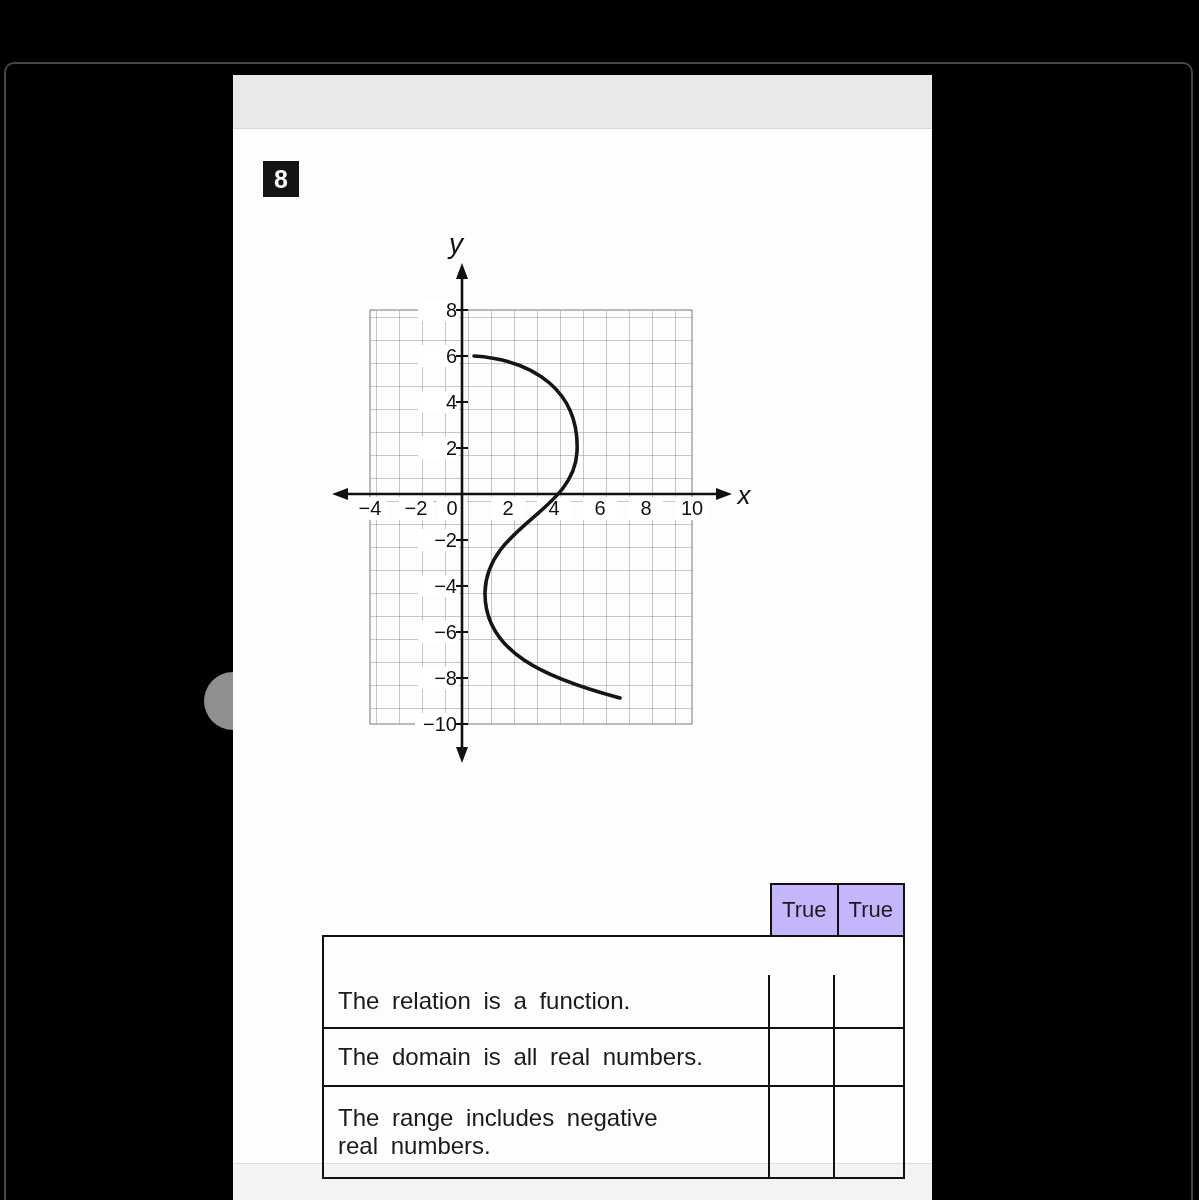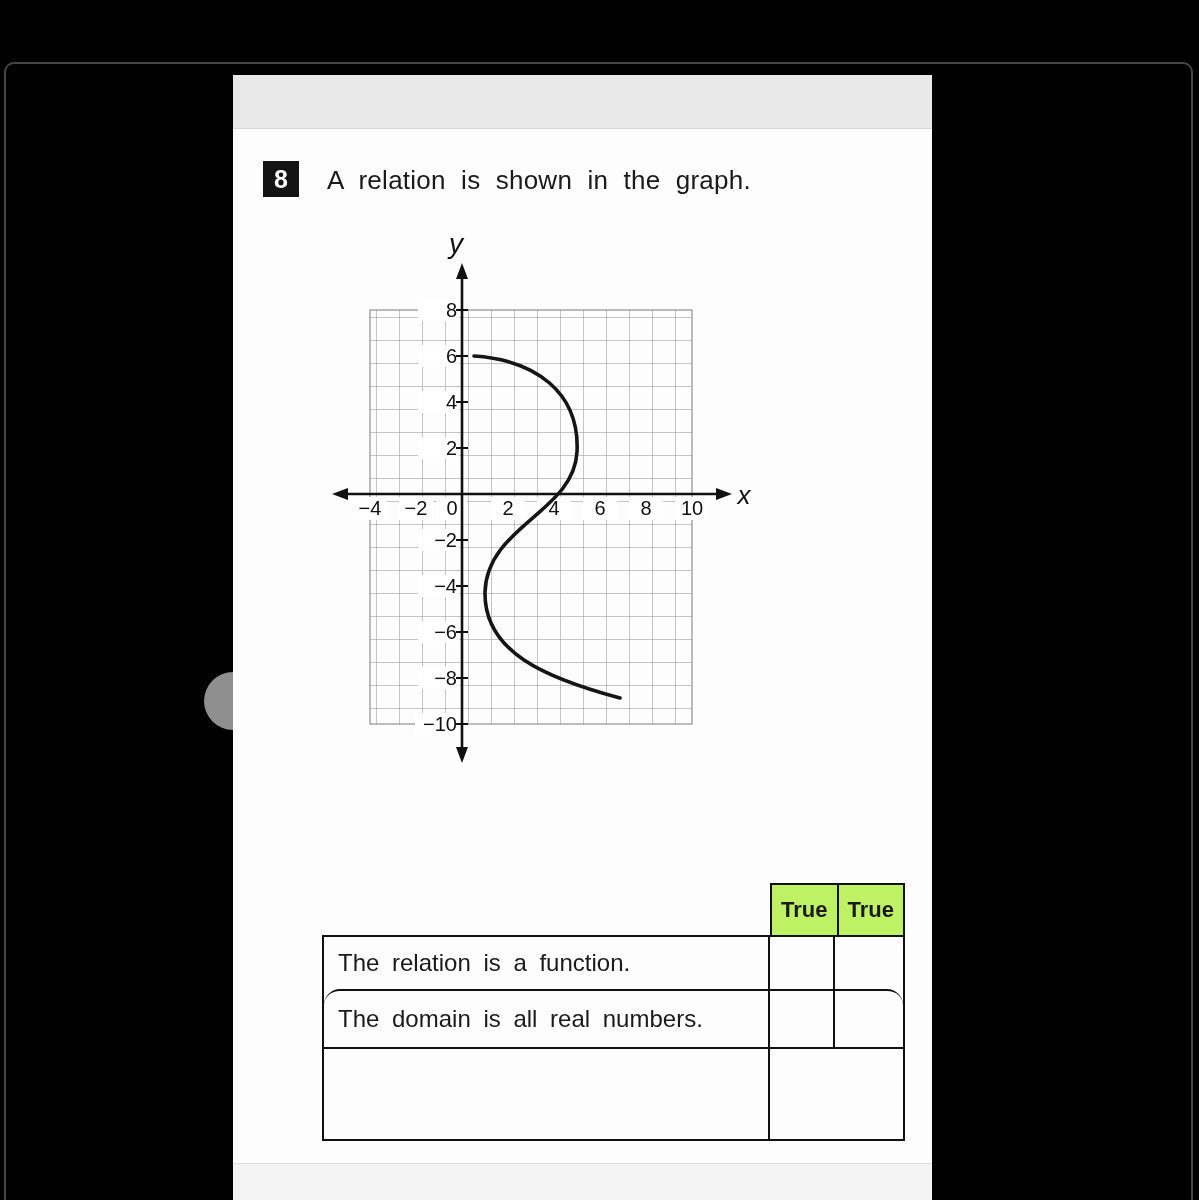--- a/index.html
+++ b/index.html
@@ -52,30 +52,30 @@
   .instruction {
     position:absolute; left:89px; top:716px; width:525px;
     font-size:26px; line-height:1.28; word-spacing:0.28em;
   }
   .tf-table { position:absolute; left:89px; top:808px; width:583px; font-size:24px; }
   .tf-head {
     display:flex; margin-left:448px; width:135px; height:52px;
     box-sizing:border-box; border:2px solid #111; border-bottom:none;
   }
   .tf-head .th {
-    flex:1 1 0; background:#bef264;
+    flex:1 1 0; background:#c4b5fd;
     display:flex; align-items:center; justify-content:center;
-    font-weight:bold; font-size:22px;
+    font-weight:normal; font-size:22px;
   }
   .tf-head .th:first-child { border-right:2px solid #111; }
   .tf-body { border:2px solid #111; }
   .tf-row { display:grid; grid-template-columns:446px 65px 1fr; }
   .tf-row + .tf-row { border-top:2px solid #111; }
-  .tf-row:nth-child(1) { min-height:52px; }
-  .tf-row:nth-child(2) { min-height:56px;border-radius:16px; }
+  .tf-row:nth-child(1) { min-height:52px;margin-top:38px; }
+  .tf-row:nth-child(2) { min-height:56px; }
   .tf-row:nth-child(3) { min-height:90px; }
   .td-statement {
     border-right:2px solid #111; box-sizing:border-box;
     display:flex; align-items:center; padding:8px 14px;
     word-spacing:0.25em;
   }
   .tf-row:nth-child(3) .td-statement span { display:inline-block; max-width:370px; }
   .td-answer { border-right:2px solid #111; }
   .td-answer:last-child { border-right:none; }
   svg text { fill:#111; font-family:"Liberation Sans", sans-serif; }
@@ -85,21 +85,20 @@
 
 <div class="outer-frame"></div>
 <div class="drawer-handle"></div>
 
 <div class="page">
   <div class="page-top-strip"></div>
   <div class="page-bottom-strip"></div>
 
   <div class="q-row">
     <div class="q-number">8</div>
-    <div class="q-prompt">A relation is shown in the graph.</div>
   </div>
 
   <svg class="graph-svg" width="440" height="555" viewBox="0 0 440 555">
     <defs>
       <pattern id="grid" width="23" height="23" patternUnits="userSpaceOnUse">
         <path d="M 23 0 L 0 0 L 0 23" fill="none" stroke="#8f8f8f" stroke-width="1"></path>
       </pattern>
     </defs>
 
     <rect x="40" y="85" width="322" height="414" fill="url(#grid)"></rect>
@@ -195,18 +194,21 @@
         <div class="td-answer"></div>
       </div>
       <div class="tf-row">
         <div class="td-statement">
           <span>The domain is all real numbers.</span>
         </div>
         <div class="td-answer"></div>
         <div class="td-answer"></div>
       </div>
       <div class="tf-row">
+        <div class="td-statement">
+          <span>The range includes negative real numbers.</span>
+        </div>
         <div class="td-answer"></div>
         <div class="td-answer"></div>
       </div>
     </div>
   </div>
 </div>
 
 </body></html>

